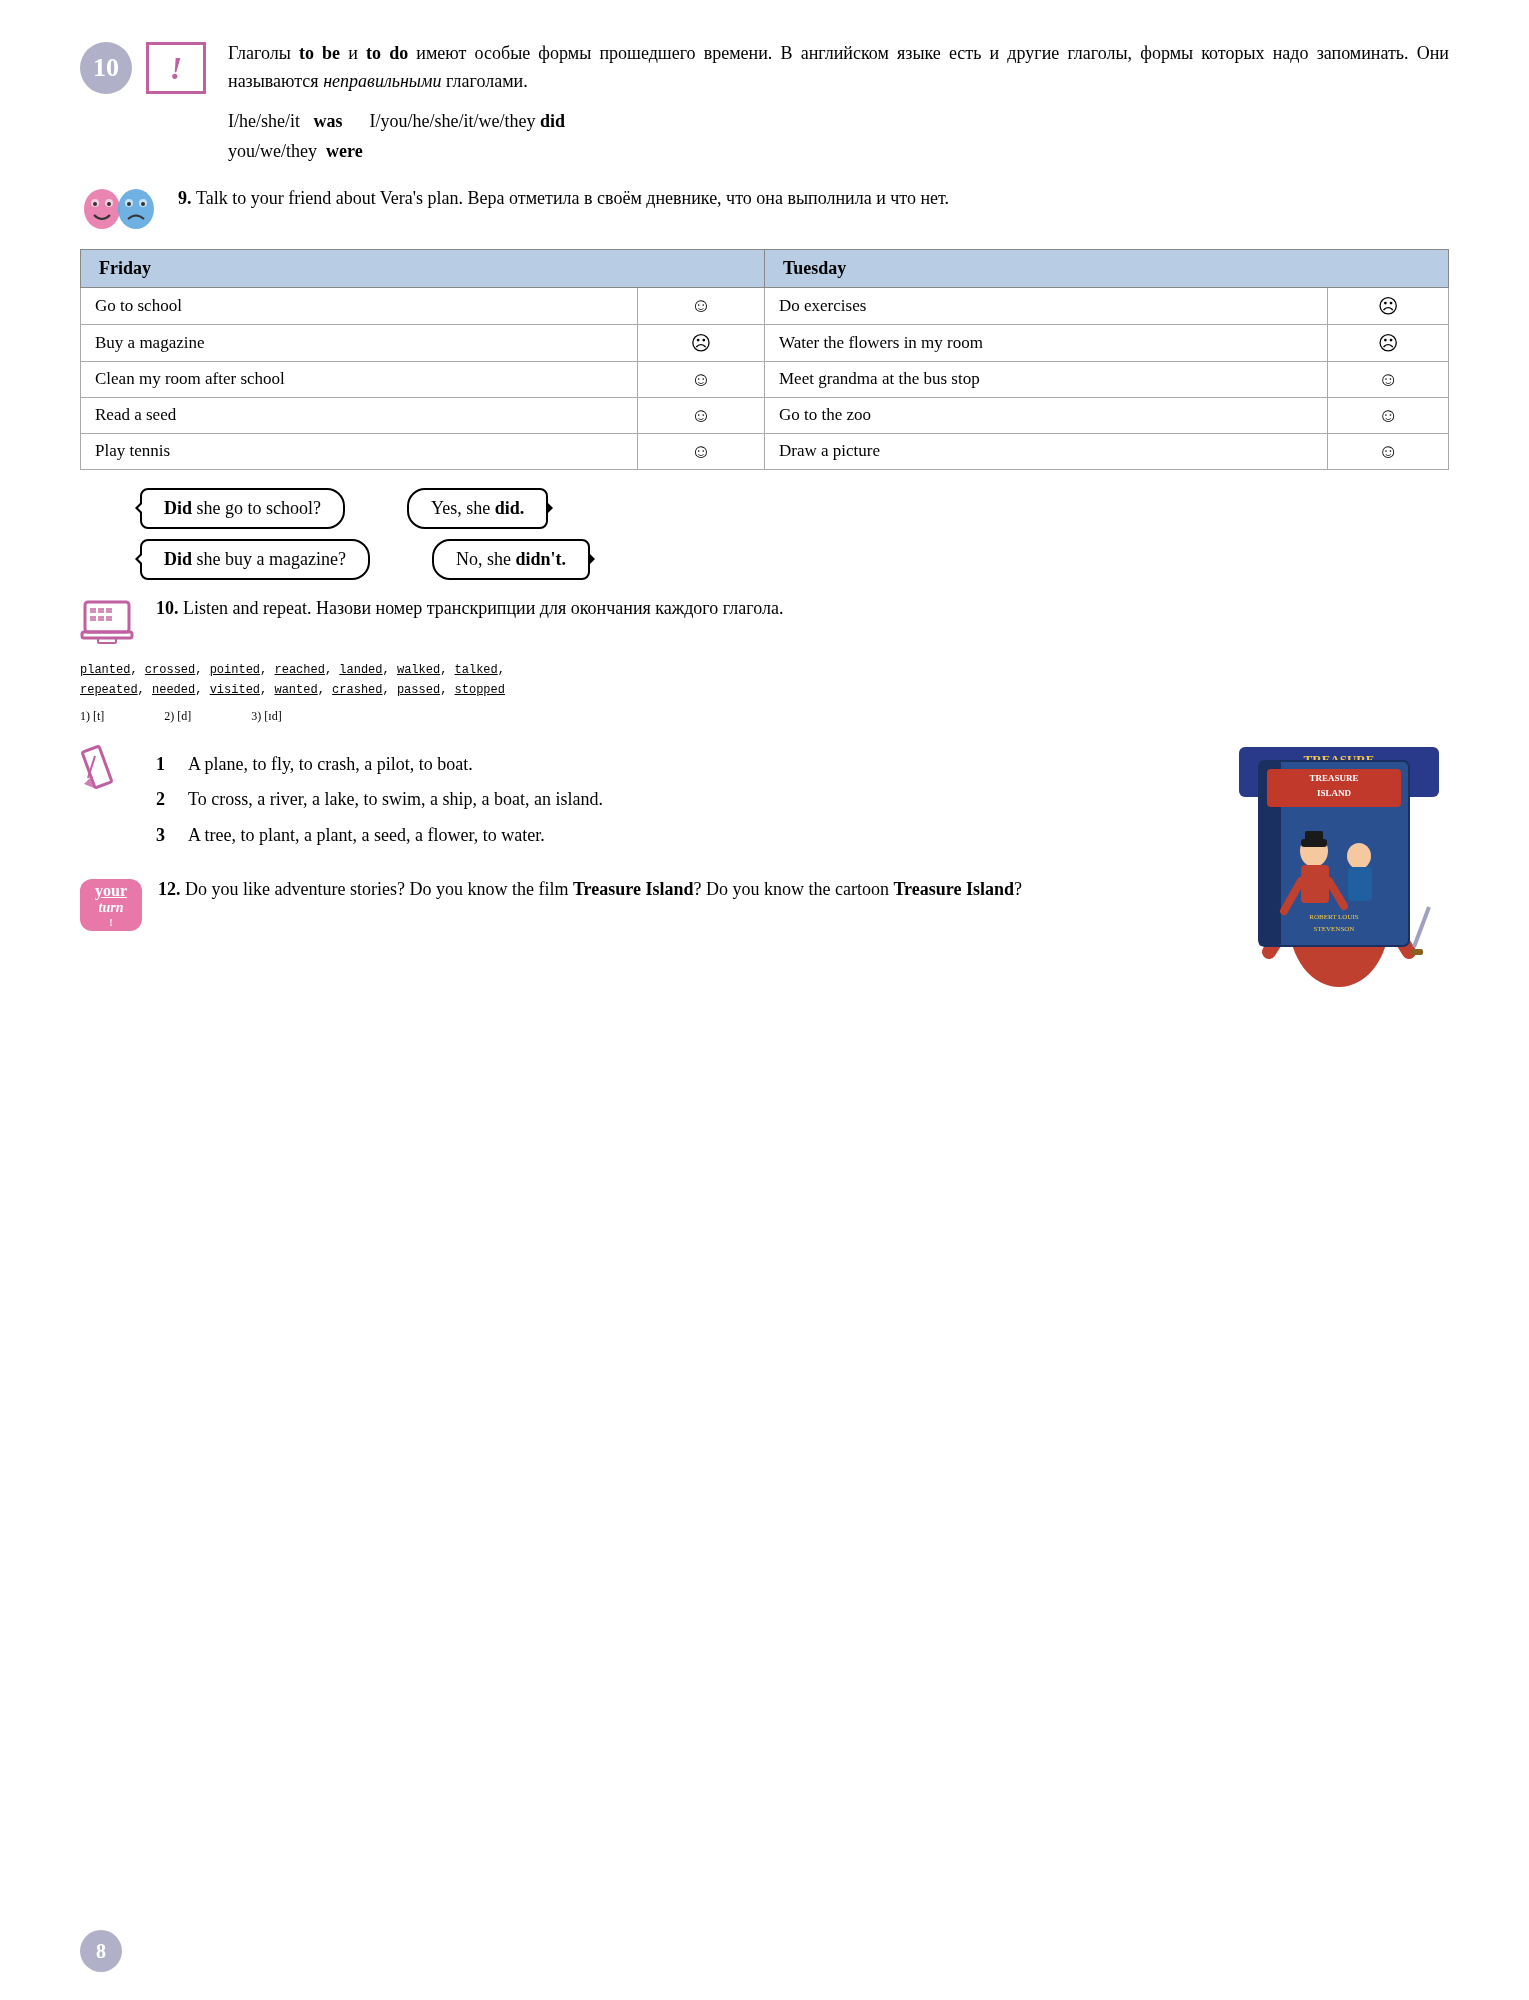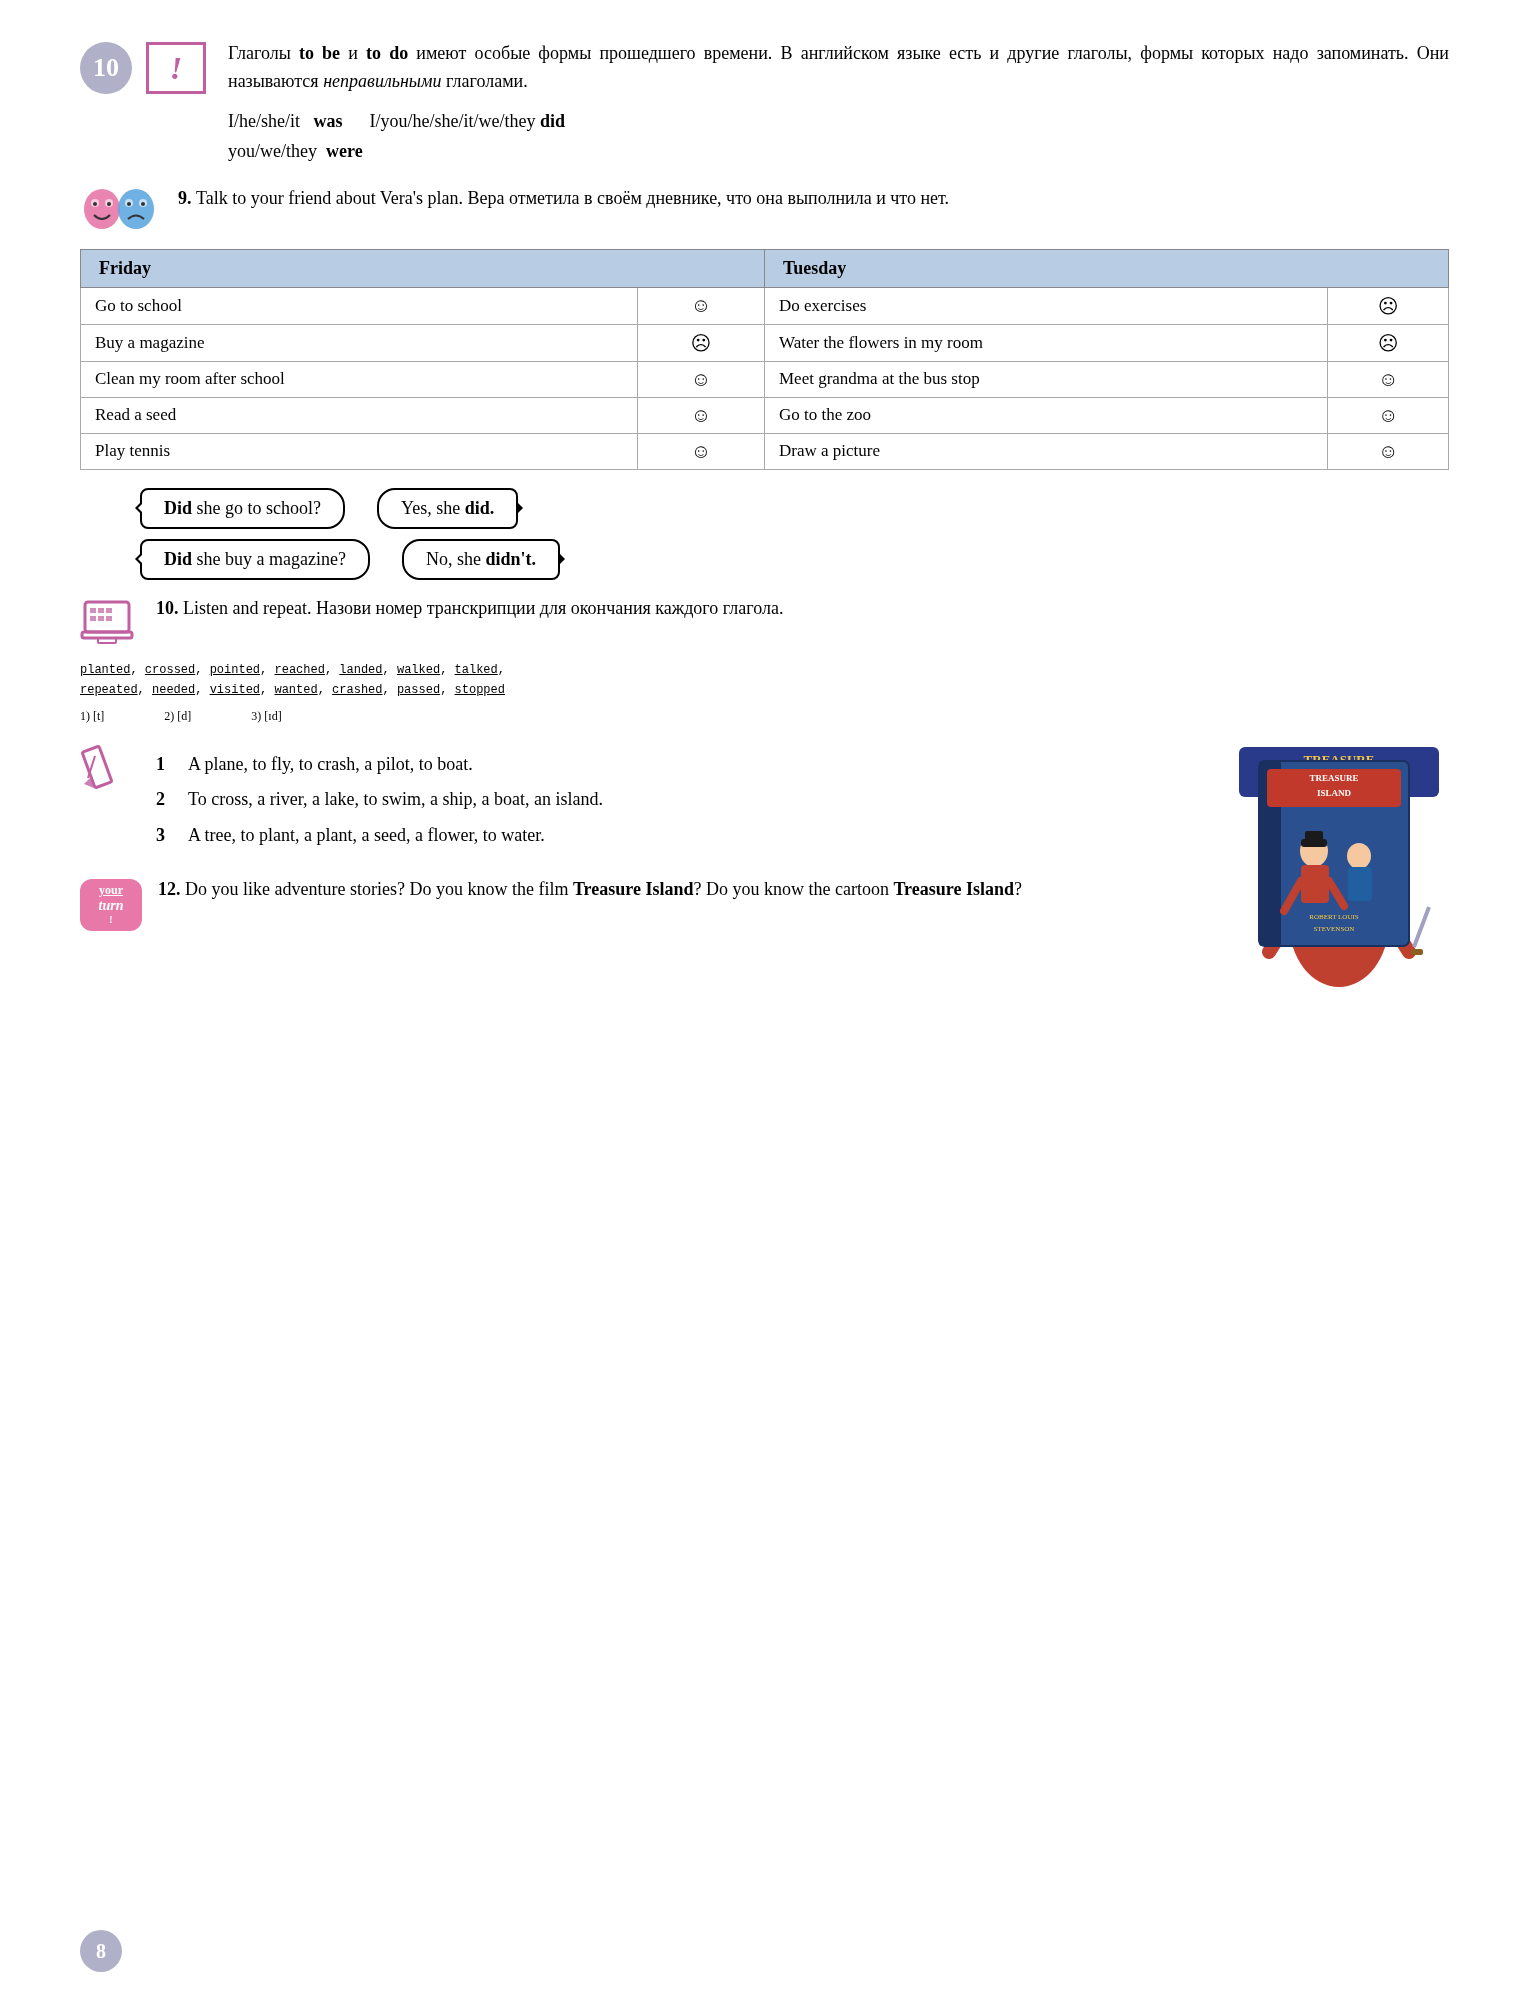--- a/index.html
+++ b/index.html
@@ -122,21 +122,21 @@
     
     .speech-bubbles-section {
       margin: 10px 0 8px 60px;
       display: flex;
       flex-direction: column;
       gap: 10px;
     }
     .bubble-row {
       display: flex;
       align-items: center;
-      gap: 32px;
+      gap: 62px;
     }
     .bubble-left {
       background: #fff;
       border: 2px solid #000;
       border-radius: 8px 18px 18px 8px;
       padding: 8px 22px;
       font-size: 18px;
       position: relative;
     }
     .bubble-left::before {
@@ -484,21 +484,21 @@
       <line x1="155" y1="170" x2="180" y2="210" stroke="#c04030" stroke-width="14" stroke-linecap="round"></line>
 
       <line x1="185" y1="205" x2="200" y2="165" stroke="#a0a0c0" stroke-width="4"></line>
       <rect x="182" y="207" width="12" height="6" rx="2" fill="#8a6020"></rect>
     </svg>
   </div>
 </div>
 
 <div class="exercise-12-row">
   <div class="your-turn-badge">
-    <span style="font-size:12px;text-decoration:underline;">your</span>
+    <span style="font-size:16px;text-decoration:underline;">your</span>
     <span style="font-size:14px; font-style:italic;">turn</span>
     <span style="font-size:10px;">!</span>
   </div>
   <div style="flex:1; padding-right: 220px;">
     <span class="exercise-num">12. </span>
     <span>Do you like adventure stories? Do you know the film <b>Treasure Island</b>? Do you know the cartoon <b>Treasure Island</b>?</span>
   </div>
 
   <div class="book-illustration" style="position:absolute; right:0; bottom:-20px; width:200px; height:200px;">
     <svg width="200" height="200" viewBox="0 0 200 200">

